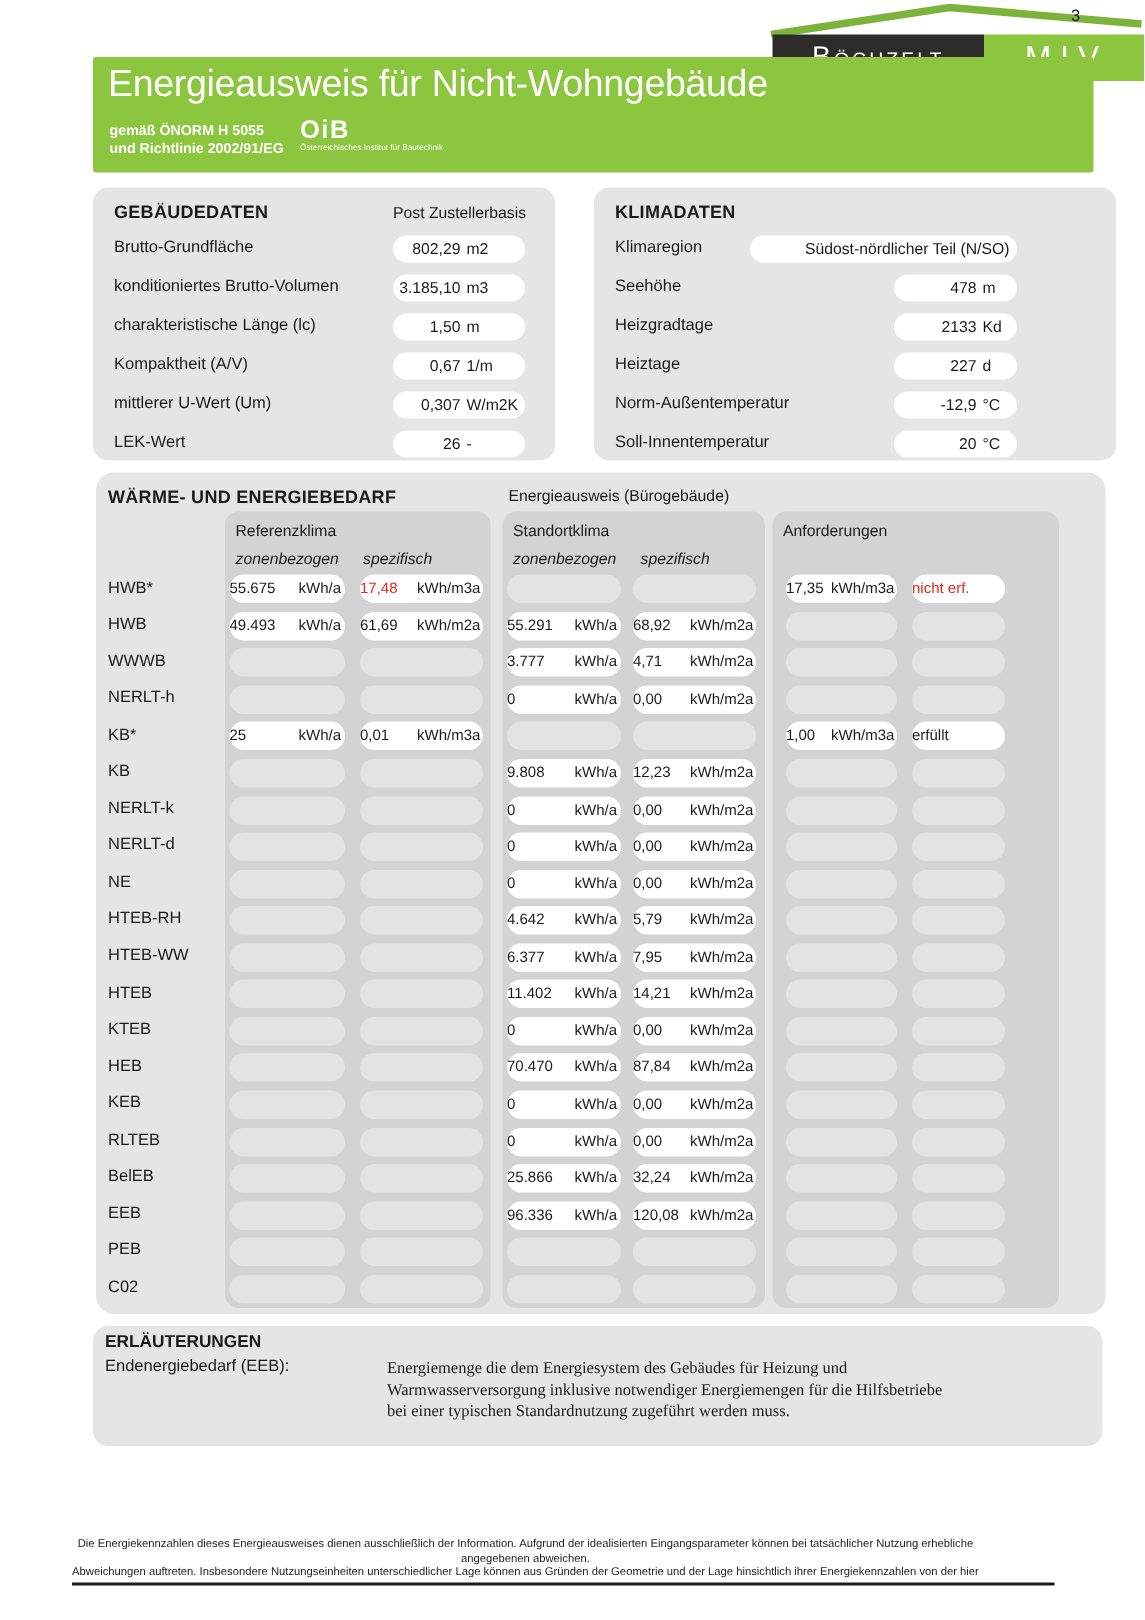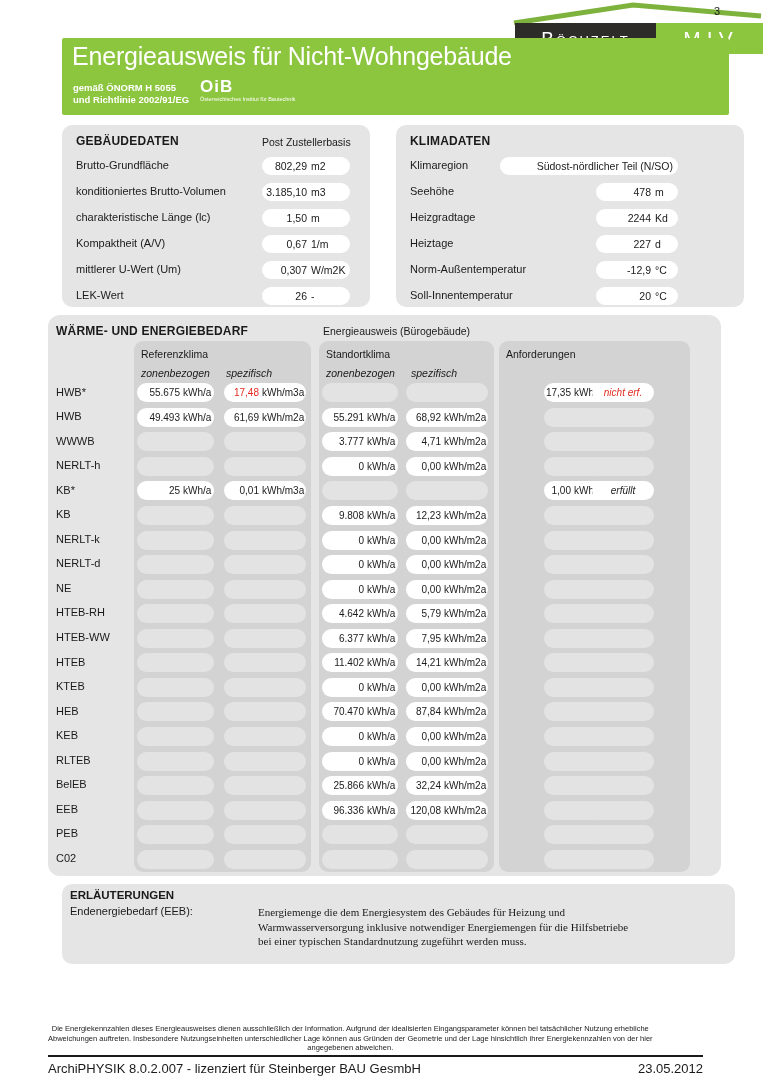--- a/index.html
+++ b/index.html
@@ -41,44 +41,44 @@
   .kv-pill{position:absolute;top:4px;height:18px;background:#fff;border-radius:9px;
            display:flex;align-items:center;font-size:10.5px;padding-right:5px;box-sizing:border-box;}
   .bp .kv-pill{left:200px;width:88px;}
   .cp .kv-pill{left:200px;width:82px;}
   .cp .kv-pill.wide{left:104px;width:178px;}
   .kv-pill .v{flex:1;text-align:right;white-space:nowrap;}
   .bp .kv-pill .u{width:34px;text-align:left;padding-left:4px;white-space:nowrap;}
   .cp .kv-pill .u{width:18px;text-align:left;padding-left:4px;white-space:nowrap;}
 
   
-  .hp{left:48px;top:315px;width:673px;height:561px;border-radius:12px;}
+  .hp{left:64px;top:315px;width:673px;height:561px;border-radius:12px;}
   .h-sub{position:absolute;left:275px;top:10px;font-size:10.5px;}
   .gp{position:absolute;top:26px;height:531px;background:#d3d3d3;border-radius:9px;}
   .gp-ref{left:86px;width:177px;}
   .gp-std{left:271px;width:175px;}
   .gp-anf{left:451px;width:191px;}
   .g-label{position:absolute;top:33px;font-size:10.5px;}
   .gl-ref{left:93px;} .gl-std{left:278px;} .gl-anf{left:458px;}
   .c-label{position:absolute;top:52px;font-size:10.5px;font-style:italic;}
   .cl-1{left:93px;} .cl-2{left:178px;} .cl-3{left:278px;} .cl-4{left:363px;}
   .heat-rows{position:absolute;left:0;top:65.5px;right:0;}
   .heat-row{position:relative;height:24.55px;}
   .hr-label{position:absolute;left:8px;top:5px;font-size:11px;white-space:nowrap;}
   .pill{position:absolute;top:2.8px;height:19px;border-radius:9.5px;display:flex;
         align-items:center;font-size:10px;padding-right:4px;box-sizing:border-box;}
   .pill.filled{background:#fff;}
   .pill.empty{background:#e3e3e3;}
   .p-refzon{left:89px;width:77px;}
   .p-refspez{left:176px;width:82px;}
   .p-stdzon{left:274px;width:76px;}
   .p-stdspez{left:358px;width:82px;}
-  .p-anf{left:460px;width:74px;margin-left:36px;}
-  .p-status{left:544px;width:62px;justify-content:center;padding-right:0;font-style:italic;}
-  .pill .v{flex:1;text-align:right;white-space:nowrap;}
+  .p-anf{left:460px;width:74px;}
+  .p-status{left:544px;width:62px;justify-content:flex-start;padding-right:0;}
+  .pill .v{flex:1;white-space:nowrap;}
   .pill .u{text-align:right;padding-left:3px;white-space:nowrap;}
   .u-n .u{width:27px;}
   .u-w .u{width:40px;}
   .red{color:#e02b20;}
 
   
   .np{left:62px;top:884px;width:673px;height:80px;}
   .n-title{position:absolute;left:8px;top:5px;font-size:11.5px;font-weight:bold;}
   .n-term{position:absolute;left:8px;top:21px;font-size:11px;}
   .n-text{position:absolute;left:196px;top:21px;width:470px;font-size:11px;line-height:14.5px;font-family:Liberation Serif, serif;}
@@ -176,21 +176,21 @@
         <div class="kv-row">
           <div class="kv-label">Seehöhe</div>
           <div class="kv-pill">
             <span class="v">478</span>
             <span class="u">m</span>
           </div>
         </div>
         <div class="kv-row">
           <div class="kv-label">Heizgradtage</div>
           <div class="kv-pill">
-            <span class="v">2244</span>
+            <span class="v">2133</span>
             <span class="u">Kd</span>
           </div>
         </div>
         <div class="kv-row">
           <div class="kv-label">Heiztage</div>
           <div class="kv-pill">
             <span class="v">227</span>
             <span class="u">d</span>
           </div>
         </div>
@@ -537,22 +537,18 @@
     <div class="n-term">Endenergiebedarf (EEB):</div>
     <div class="n-text">
       <div>Energiemenge die dem Energiesystem des Gebäudes für Heizung und</div>
       <div>Warmwasserversorgung inklusive notwendiger Energiemengen für die Hilfsbetriebe</div>
       <div>bei einer typischen Standardnutzung zugeführt werden muss.</div>
     </div>
   </section>
 
   <div class="disclaimer">
     <div>Die Energiekennzahlen dieses Energieausweises dienen ausschließlich der Information. Aufgrund der idealisierten Eingangsparameter können bei tatsächlicher Nutzung erhebliche</div>
+    <div>angegebenen abweichen.</div>
     <div>Abweichungen auftreten. Insbesondere Nutzungseinheiten unterschiedlicher Lage können aus Gründen der Geometrie und der Lage hinsichtlich ihrer Energiekennzahlen von der hier</div>
-    <div>angegebenen abweichen.</div>
   </div>
   <div class="f-rule"></div>
-  <div class="f-bar">
-    <div>ArchiPHYSIK 8.0.2.007 - lizenziert für Steinberger BAU GesmbH</div>
-    <div>23.05.2012</div>
-  </div>
 
 </div>
 
 </body></html>

